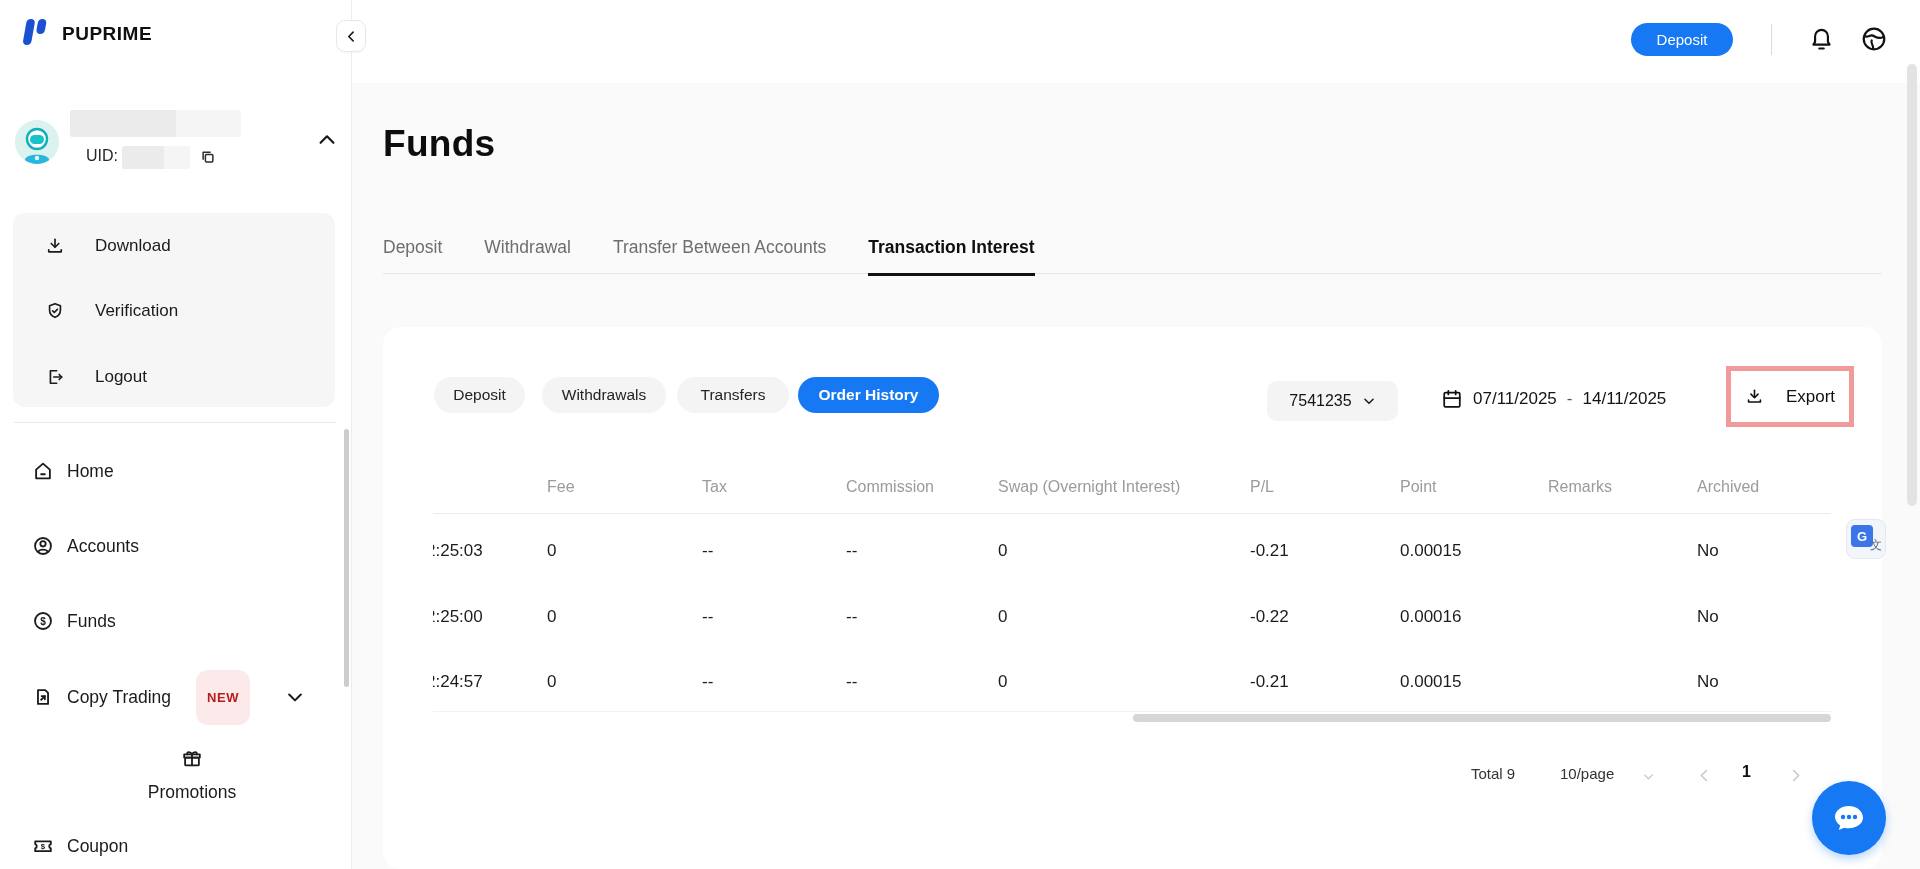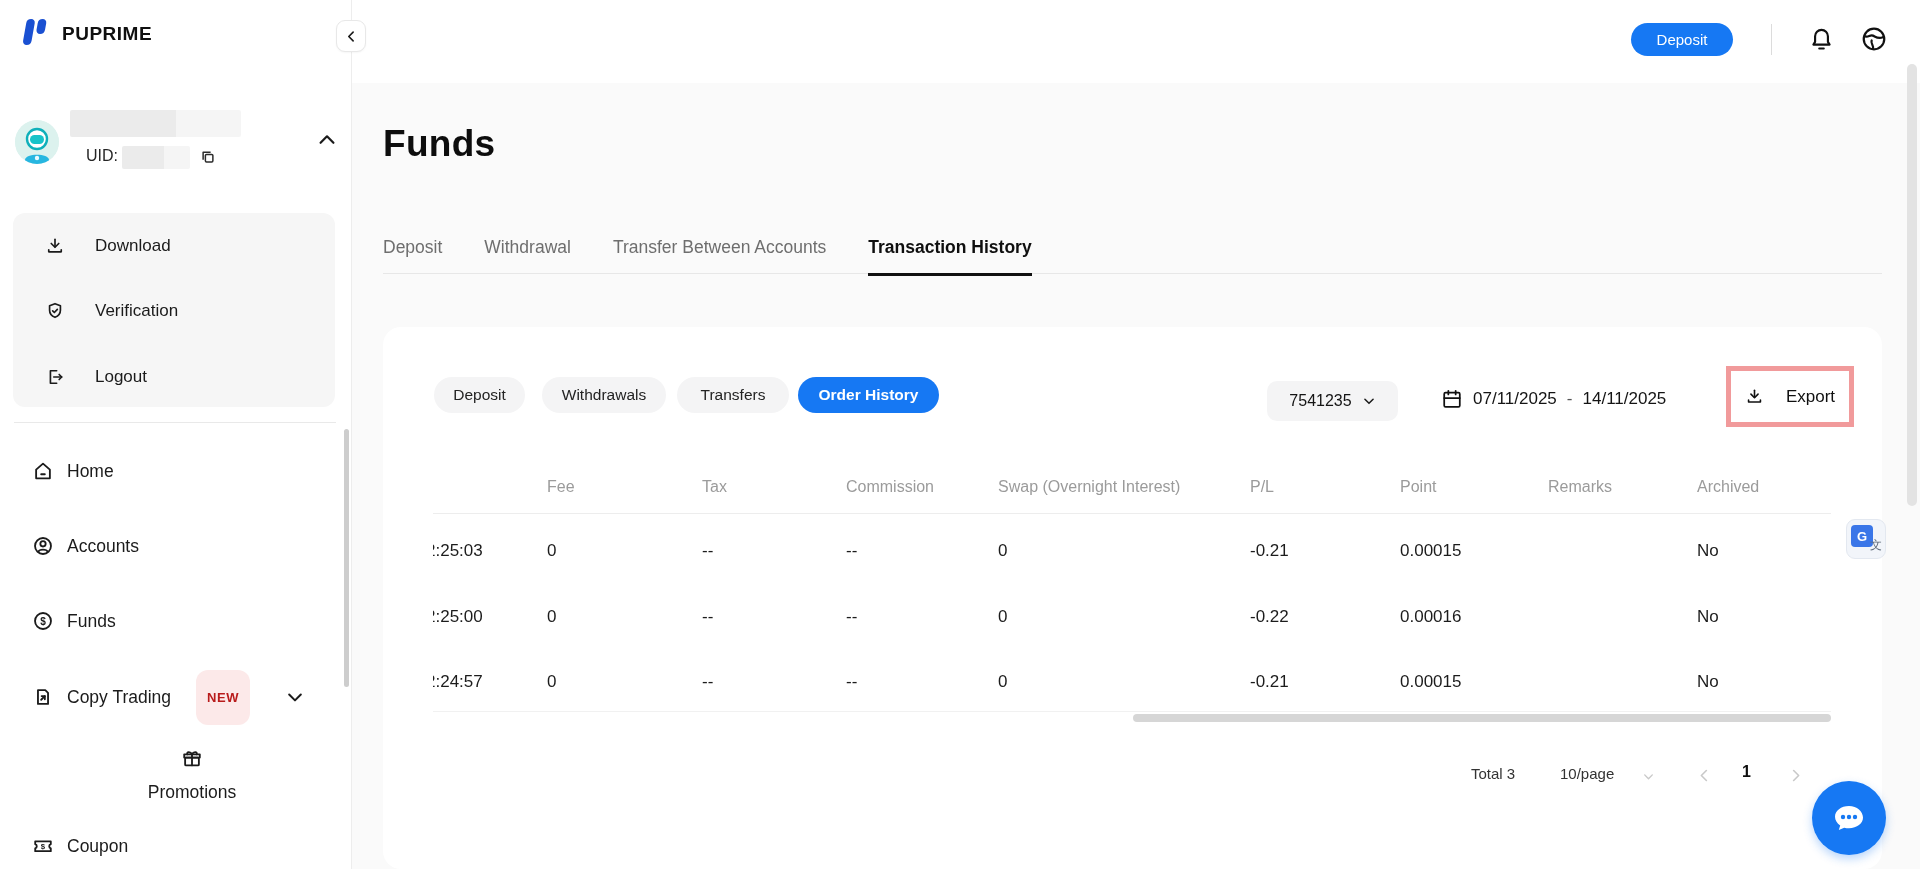--- a/index.html
+++ b/index.html
@@ -238,21 +238,21 @@
   </span>
   <div class="abs page-vscroll"></div>
 
   <h1 class="abs page-title">Funds</h1>
 
   <div class="abs tabs-divider"></div>
   <div class="abs tabs">
     <span class="tab">Deposit</span>
     <span class="tab">Withdrawal</span>
     <span class="tab">Transfer Between Accounts</span>
-    <span class="tab active">Transaction History</span>
+    <span class="tab active">Transaction Interest</span>
   </div>
 
   <div class="abs card"></div>
 
   <div class="abs pill" style="left:434px;width:91px;">Deposit</div>
   <div class="abs pill" style="left:542px;width:124px;">Withdrawals</div>
   <div class="abs pill" style="left:677px;width:112px;">Transfers</div>
   <div class="abs pill active" style="left:798px;width:141px;">Order History</div>
 
   <div class="abs account-select">
@@ -328,21 +328,21 @@
   <span class="abs cell r2 c-arc">No</span>
 
   <div class="abs table-bottomline"></div>
   <div class="abs hscroll-thumb"></div>
 
   <div class="abs translate-btn">
     <span class="translate-g">G</span>
     <span class="translate-wen">文</span>
   </div>
 
-  <span class="abs pg" style="left:1471px;">Total 3</span>
+  <span class="abs pg" style="left:1471px;">Total 9</span>
   <span class="abs pg" style="left:1560px;cursor:pointer;">10/page</span>
   <span class="abs pg-chevron" style="left:1642px;">
     <svg width="13" height="13" viewBox="0 0 24 24" fill="none" stroke="#c9c9c9" stroke-width="2.6" stroke-linecap="round" stroke-linejoin="round">
         <polyline points="5 9 12 16 19 9"></polyline>
       </svg>
   </span>
   <span class="abs pg-arrow" style="left:1697px;">
     <svg width="15" height="15" viewBox="0 0 24 24" fill="none" stroke="#c9c9c9" stroke-width="2.6" stroke-linecap="round" stroke-linejoin="round">
         <polyline points="15 4 7 12 15 20"></polyline>
       </svg>

